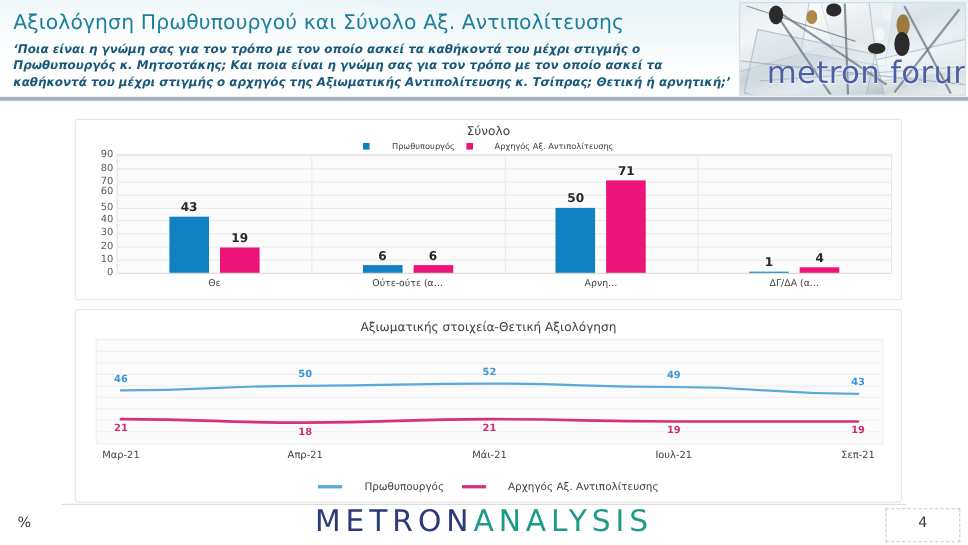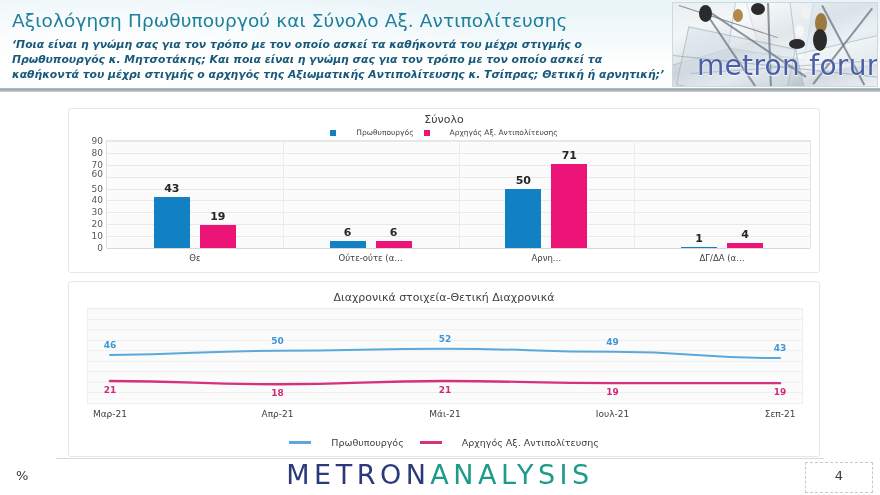--- a/index.html
+++ b/index.html
@@ -266,21 +266,21 @@
           <div class="bar" style="left: 46.875px; width: 36px; height: 1.5px; background: rgb(18, 129, 196);"></div>
           <div class="barlabel" style="left: 46.875px; width: 36px; bottom: 3.5px;">1</div>
           <div class="bar" style="left: 92.875px; width: 36px; height: 4.75556px; background: rgb(236, 21, 119);"></div>
           <div class="barlabel" style="left: 92.875px; width: 36px; bottom: 6.75556px;">4</div>
           <div class="catlabel">ΔΓ/ΔΑ (α…</div>
         </div>
       </div>
   </div>
 
   <div id="line-panel" class="panel">
-    <div id="line-title" class="chart-title">Διαχρονικά στοιχεία-Θετική Διαχρονικά</div>
+    <div id="line-title" class="chart-title">Αξιωματικής στοιχεία-Θετική Αξιολόγηση</div>
 
     <div id="line-plot">
       <svg id="line-svg" width="100%" height="100%" viewBox="0 0 716 98" preserveAspectRatio="none" style="position:absolute;left:0;top:0;">
           <line x1="0" x2="716" y1="87.11111111111111" y2="87.11111111111111" stroke="#efefef" stroke-width="1" vector-effect="non-scaling-stroke"></line>
           <line x1="0" x2="716" y1="76.22222222222223" y2="76.22222222222223" stroke="#efefef" stroke-width="1" vector-effect="non-scaling-stroke"></line>
           <line x1="0" x2="716" y1="65.33333333333334" y2="65.33333333333334" stroke="#efefef" stroke-width="1" vector-effect="non-scaling-stroke"></line>
           <line x1="0" x2="716" y1="54.44444444444445" y2="54.44444444444445" stroke="#efefef" stroke-width="1" vector-effect="non-scaling-stroke"></line>
           <line x1="0" x2="716" y1="43.55555555555555" y2="43.55555555555555" stroke="#efefef" stroke-width="1" vector-effect="non-scaling-stroke"></line>
           <line x1="0" x2="716" y1="32.66666666666667" y2="32.66666666666667" stroke="#efefef" stroke-width="1" vector-effect="non-scaling-stroke"></line>
           <line x1="0" x2="716" y1="21.77777777777777" y2="21.77777777777777" stroke="#efefef" stroke-width="1" vector-effect="non-scaling-stroke"></line>

